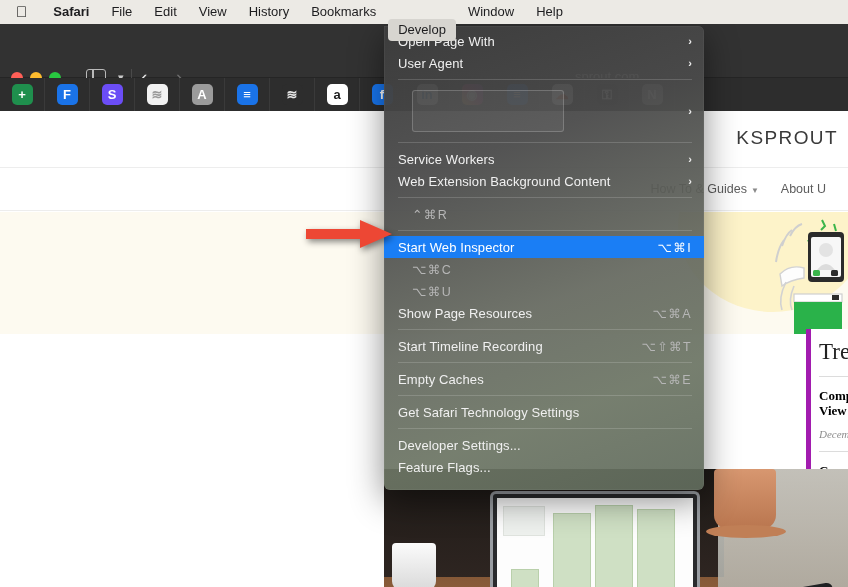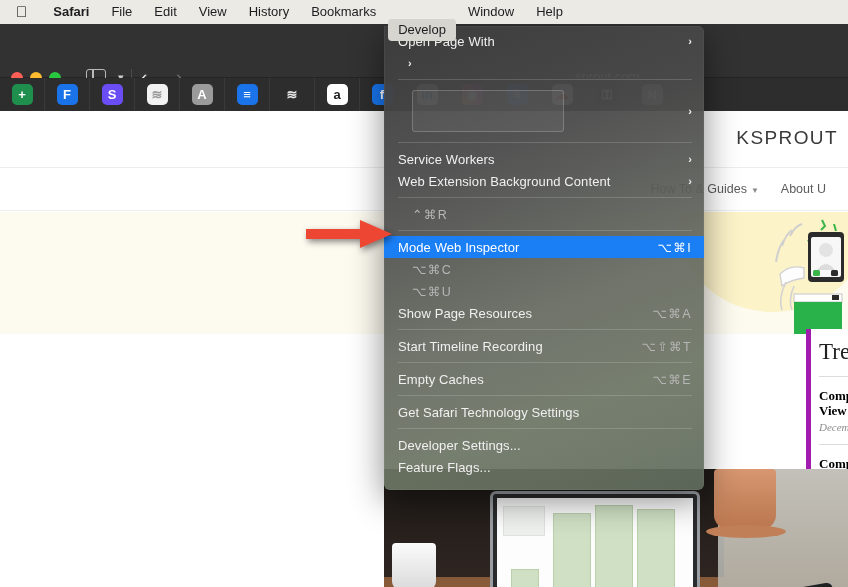--- a/index.html
+++ b/index.html
@@ -146,21 +146,21 @@
   #trending hr{
     border:none; border-top:1px solid #dcdcdc; margin:11px 0 0 0; width:34px;
   }
   .art{ margin-top:11px; white-space:nowrap; overflow:hidden; }
   .art .t{
     font-family:"Liberation Serif", serif;
     font-size:13px; font-weight:bold; color:#000000; line-height:15px;
   }
   .art .d{
     font-family:"Liberation Serif", serif;
-    font-size:11px; font-style:italic; color:#8d8d8d; margin-top:3px;
+    font-size:11px; font-style:italic; color:#8d8d8d; margin-top:10px;
   }
 
   
   #photo{
     position:absolute; left:384px; top:358px; width:464px; height:218px;
     overflow:hidden; background:#6b4a33;
   }
   #photo .wood{
     position:absolute; left:0; top:0; width:100%; height:100%;
     background:
@@ -429,20 +429,21 @@
     </div>
   </div>
 </div>
 
 <div id="devmenu">
     <div class="mrow">
       <div class="lbl">Open Page With</div>
       <div class="arrow">›</div>
     </div>
     <div class="mrow">
+      <div class="lbl">User Agent</div>
       <div class="arrow">›</div>
     </div>
     <div class="msep"></div>
     <div class="mrow boxrow">
       <div class="mbox"></div>
       <div style="flex: 1 1 0%;"></div>
       <div class="arrow">›</div>
     </div>
     <div class="msep"></div>
     <div class="mrow">
@@ -452,21 +453,21 @@
     <div class="mrow">
       <div class="lbl">Web Extension Background Content</div>
       <div class="arrow">›</div>
     </div>
     <div class="msep"></div>
     <div class="mrow">
       <div class="sc">⌃⌘R</div>
     </div>
     <div class="msep"></div>
     <div class="mrow sel">
-      <div class="lbl">Mode Web Inspector</div>
+      <div class="lbl">Start Web Inspector</div>
       <div class="sc">⌥⌘I</div>
     </div>
     <div class="mrow">
       <div class="sc">⌥⌘C</div>
     </div>
     <div class="mrow">
       <div class="sc">⌥⌘U</div>
     </div>
     <div class="mrow">
       <div class="lbl">Show Page Resources</div>

